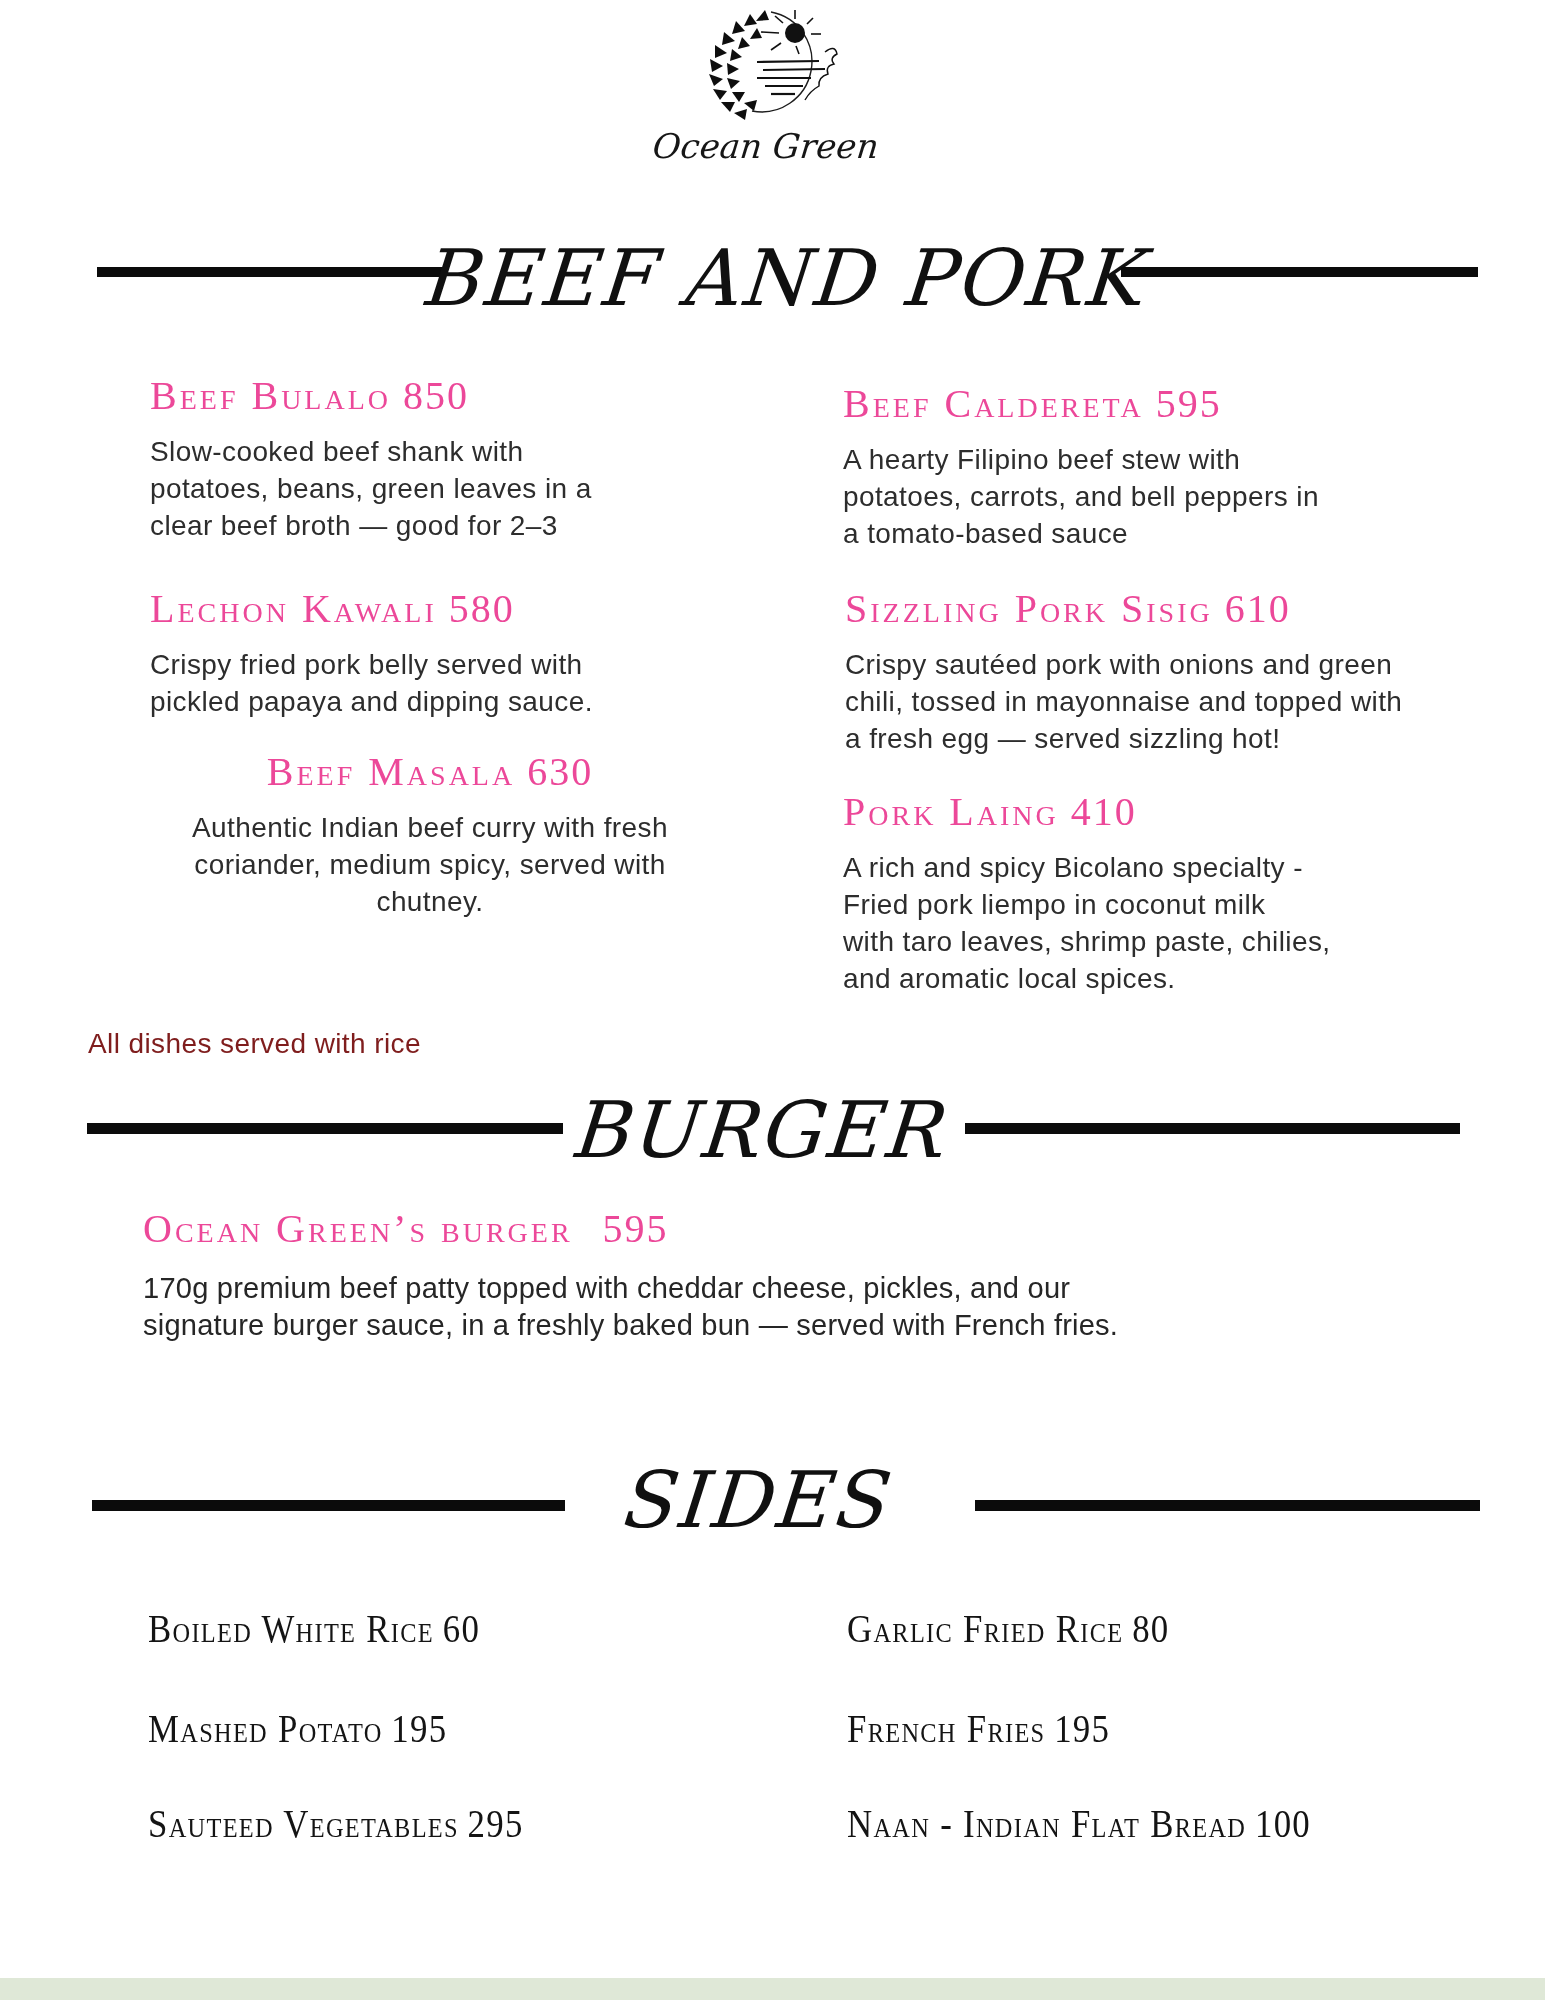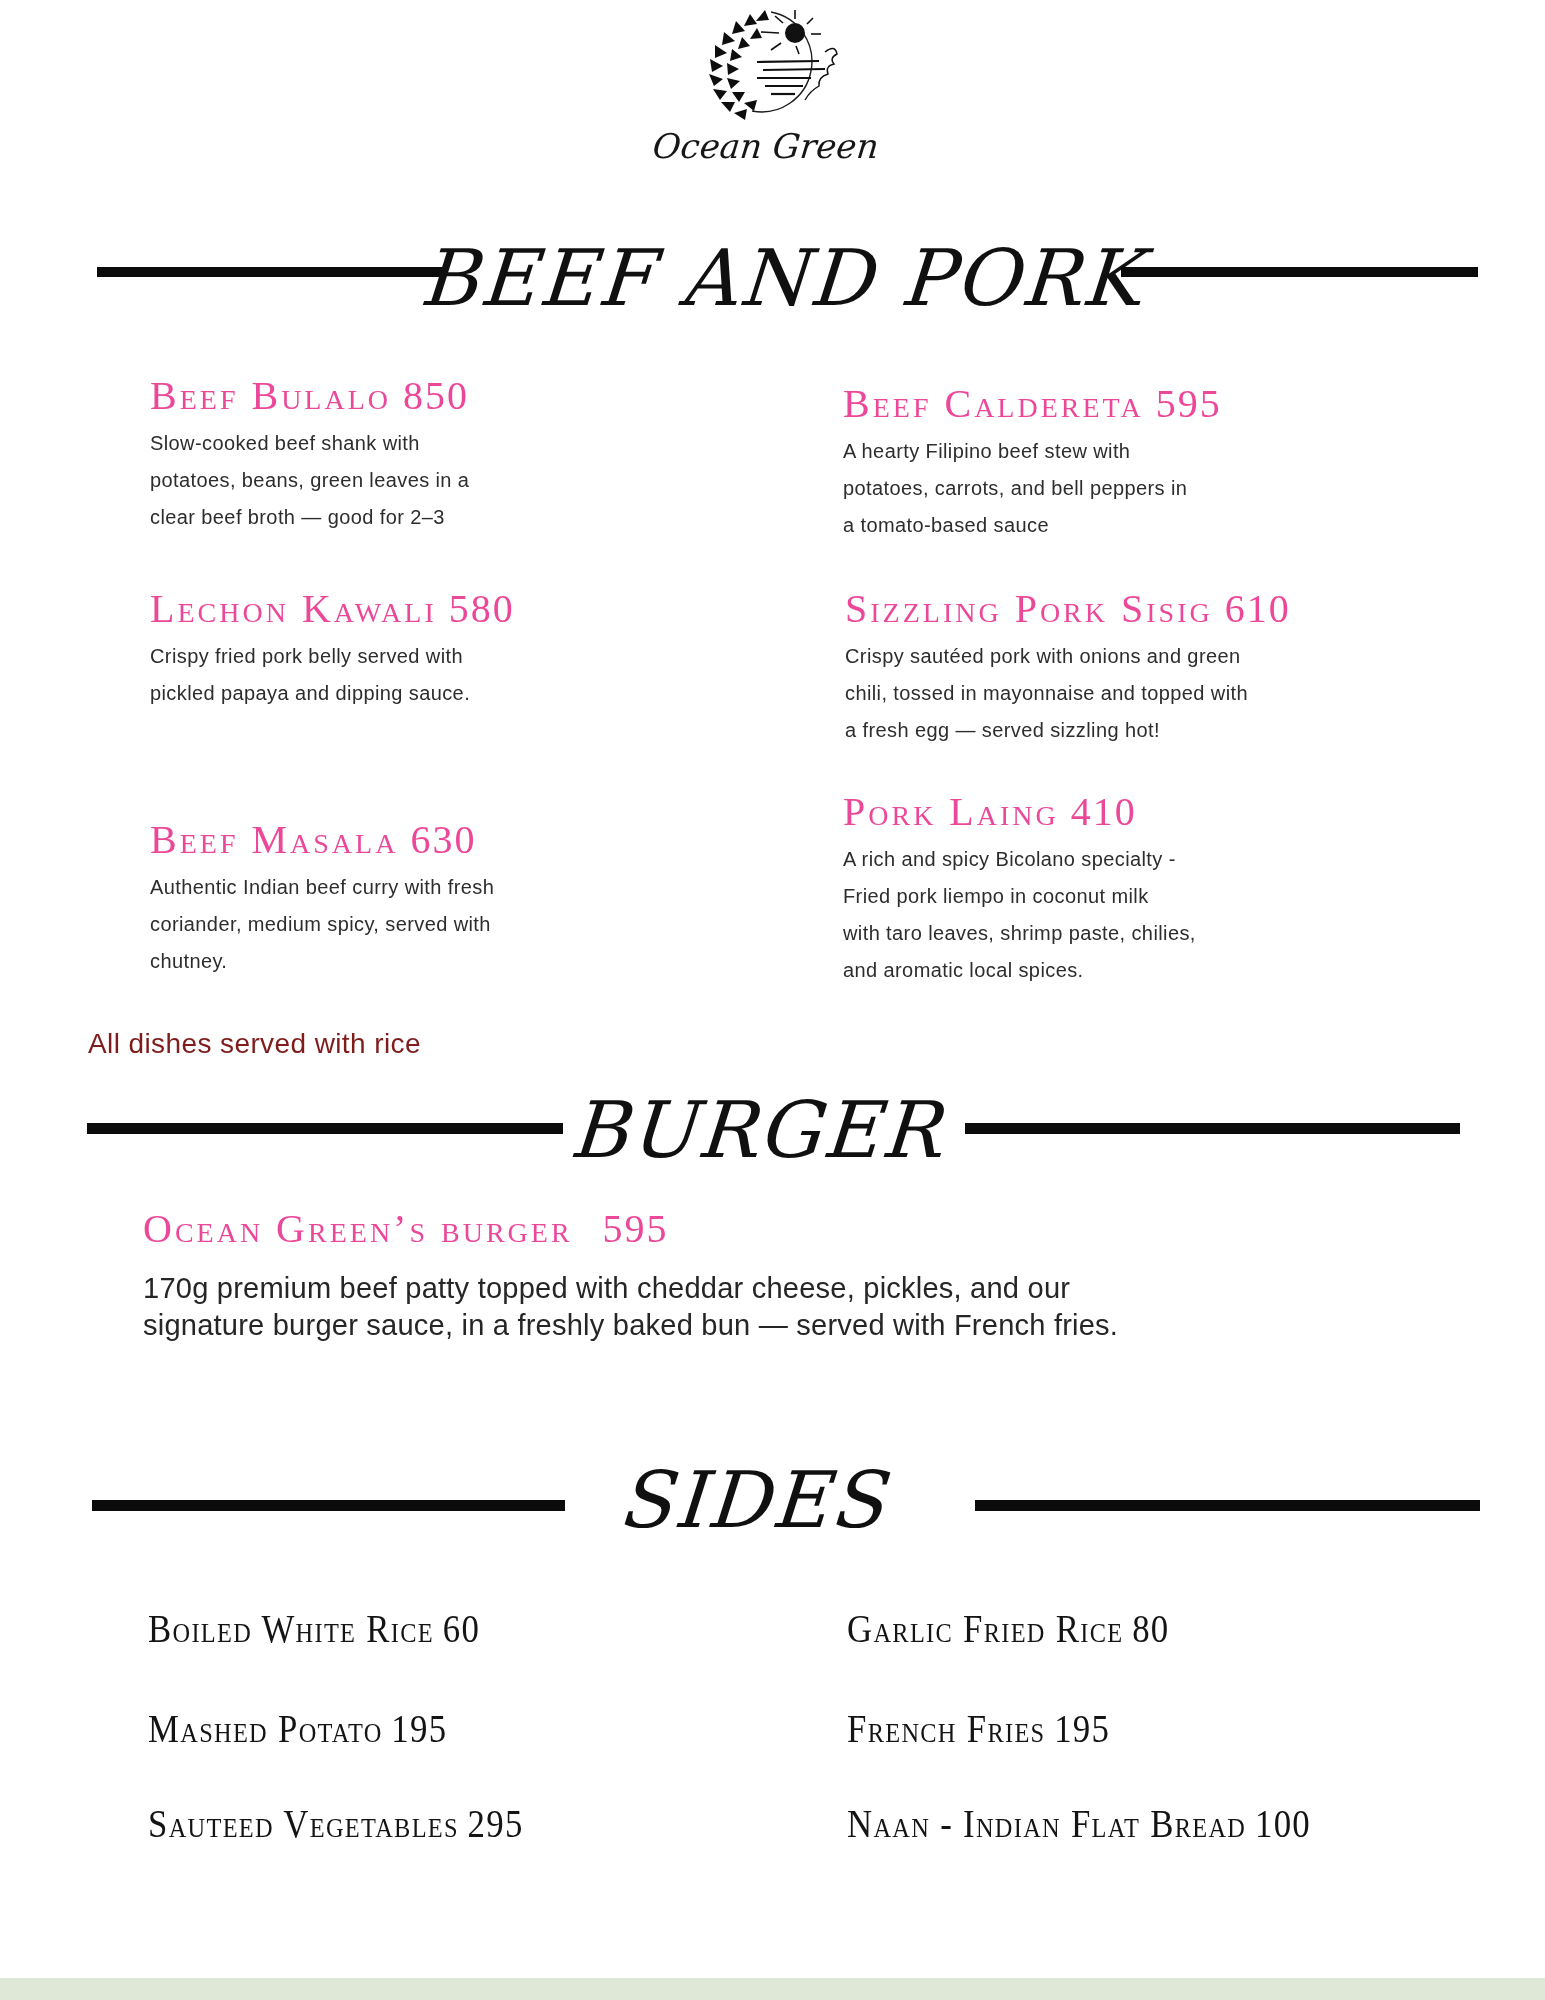--- a/index.html
+++ b/index.html
@@ -24,21 +24,21 @@
   }
 
   
   .item { position:absolute; }
   .item-title {
     font-family:"Liberation Serif", serif; font-variant:small-caps;
     font-size:40px; line-height:48px; letter-spacing:3px; color:#ec4899; white-space:nowrap;
   }
   .item-title .price { margin-left:12px; letter-spacing:2px; }
   .item-desc {
-    margin-top:5px; font-size:20px; line-height:37px; letter-spacing:0.4px;
+    margin-top:13px; font-size:28px; line-height:37px; letter-spacing:0.4px;
     color:#2d2d2d; white-space:pre-line;
   }
   .note { position:absolute; font-size:28px; color:#7f1d1d; letter-spacing:0.4px; }
 
   
   .burger-title .price { margin-left:30px; }
   .burger-desc {
     margin-top:16px; font-size:30px; line-height:37px; color:#262626;
     white-space:pre-line; letter-spacing:0.2px; transform:scaleX(0.97); transform-origin:left top;
   }
@@ -131,21 +131,21 @@
     <div class="item-desc">Crispy fried pork belly served with
 pickled papaya and dipping sauce.</div>
   </div>
   <div class="item" style="left:845px; top:585px; width:680px;">
     <div class="item-title"><span>Sizzling Pork Sisig</span><span class="price">610</span></div>
     <div class="item-desc">Crispy sautéed pork with onions and green
 chili, tossed in mayonnaise and topped with
 a fresh egg — served sizzling hot!</div>
   </div>
 
-  <div class="item" style="left:150px; top:816px; width:560px;">
+  <div class="item" style="left:150px; top:748px; width:560px;text-align:center;">
     <div class="item-title"><span>Beef Masala</span><span class="price">630</span></div>
     <div class="item-desc">Authentic Indian beef curry with fresh
 coriander, medium spicy, served with
 chutney.</div>
   </div>
   <div class="item" style="left:843px; top:788px; width:680px;">
     <div class="item-title"><span>Pork Laing</span><span class="price">410</span></div>
     <div class="item-desc">A rich and spicy Bicolano specialty -
 Fried pork liempo in coconut milk
 with taro leaves, shrimp paste, chilies,

